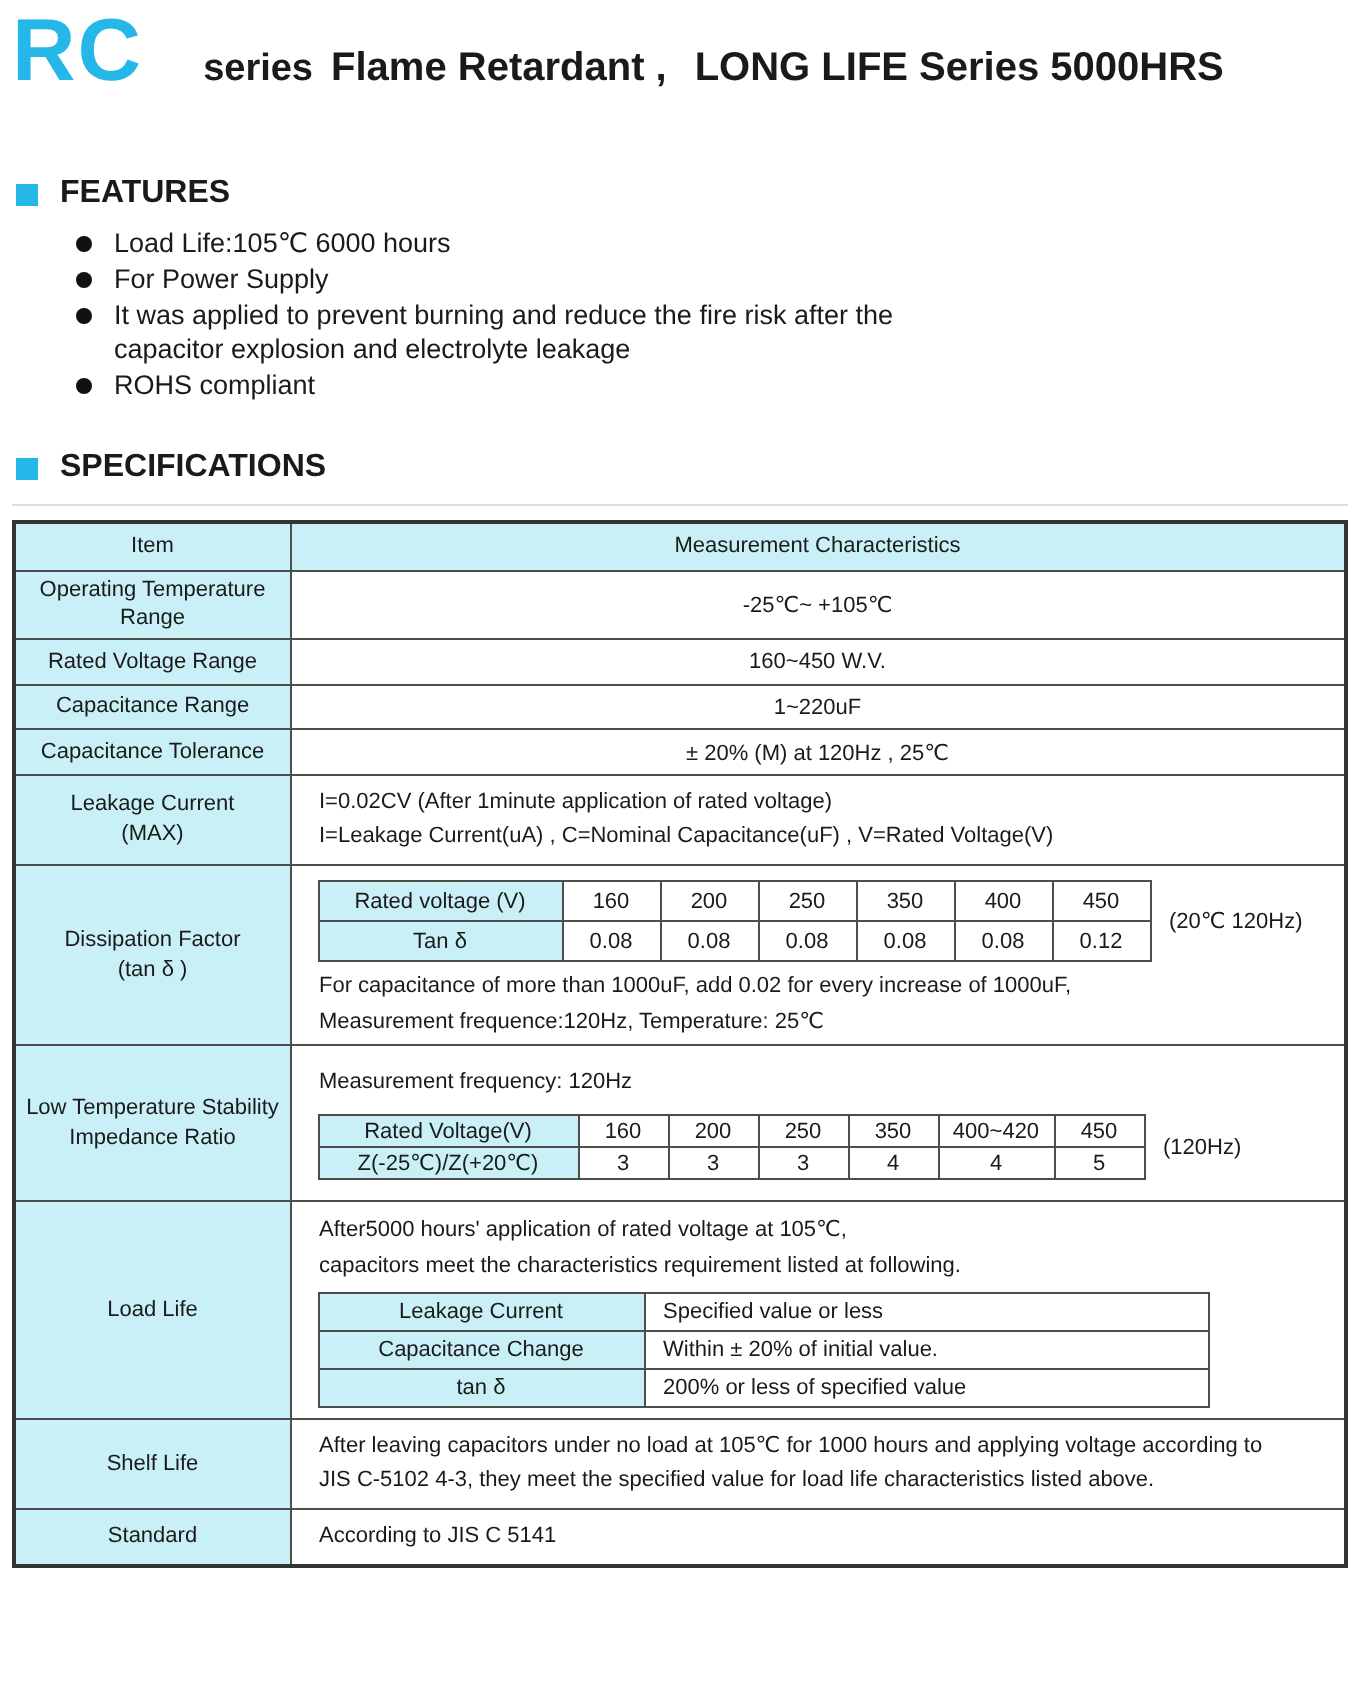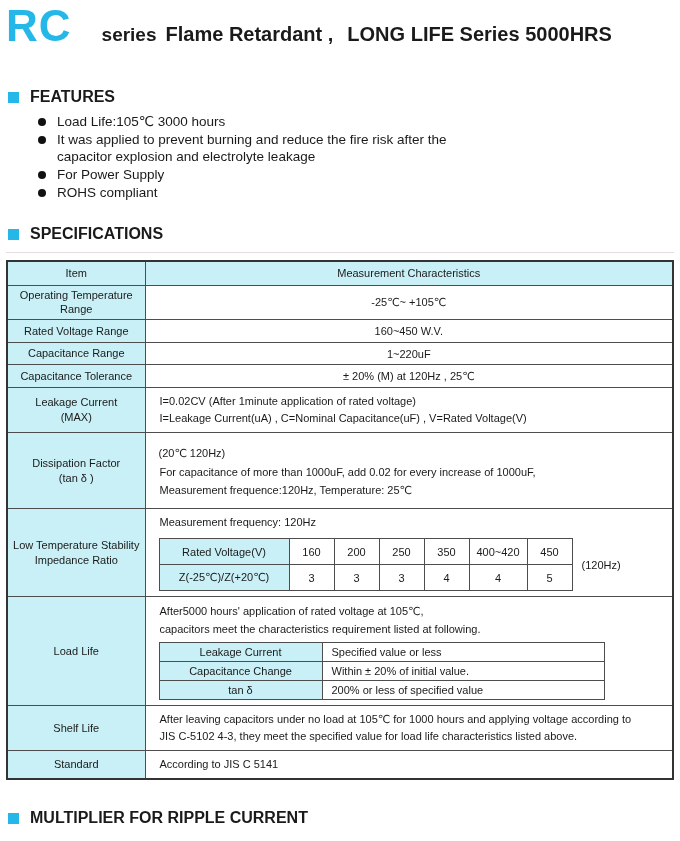--- a/index.html
+++ b/index.html
@@ -46,21 +46,21 @@
 
   
   table.inner{border-collapse:collapse;}
   table.inner td{border:1px solid var(--grid);text-align:center;font-size:11px;}
   table.inner td.ihd{background:var(--cell-fill);}
   .inner-wrap{display:flex;align-items:center;gap:9px;margin:7px 0 5px 13px;}
   .cond{font-size:11px;white-space:nowrap;}
   .df td{height:20px;}
   .df .ihd{width:122px;}
   .df .c{width:49px;}
-  .lt td{height:26px;}
+  .lt td{height:16px;}
   .lt .ihd{width:130px;}
   .lt .c{width:45px;}
   .lt .cw{width:58px;}
   .ll td{height:19px;}
   .ll .ihd{width:163px;}
   .ll .lval{width:282px;text-align:left;padding-left:9px;}
   .note{margin:0 0 2px 14px;line-height:1.45;font-size:11px;}
 
   
   .multiplier{margin-top:29px;}
@@ -78,29 +78,29 @@
   </div>
 
   <div class="features">
     <div class="sec-head">
       <span class="sq"></span>
       <span>FEATURES</span>
     </div>
     <ul class="features-list">
       <li class="feat">
         <span class="dot"></span>
-        <span class="feat-text">Load Life:105℃ 3000 hours</span>
+        <span class="feat-text">Load Life:105℃ 6000 hours</span>
+      </li>
+      <li class="feat">
+        <span class="dot"></span>
+        <span class="feat-text">For Power Supply</span>
       </li>
       <li class="feat">
         <span class="dot"></span>
         <span class="feat-text">It was applied to prevent burning and reduce the fire risk after the capacitor explosion and electrolyte leakage</span>
-      </li>
-      <li class="feat">
-        <span class="dot"></span>
-        <span class="feat-text">For Power Supply</span>
       </li>
       <li class="feat">
         <span class="dot"></span>
         <span class="feat-text">ROHS compliant</span>
       </li>
     </ul>
   </div>
 
   <div class="specs">
     <div class="sec-head">
@@ -152,20 +152,42 @@
         </td>
       </tr>
 
       <tr>
         <td class="item" style="height:76px;">
           <div>Dissipation Factor</div>
           <div>(tan δ )</div>
         </td>
         <td>
           <div class="inner-wrap">
+            <table class="inner df">
+              <tbody>
+                    <tr>
+                <td class="ihd">Rated voltage (V)</td>
+                <td class="c">160</td>
+                <td class="c">200</td>
+                <td class="c">250</td>
+                <td class="c">350</td>
+                <td class="c">400</td>
+                <td class="c">450</td>
+              </tr>
+              <tr>
+                <td class="ihd">Tan δ</td>
+                <td class="c">0.08</td>
+                <td class="c">0.08</td>
+                <td class="c">0.08</td>
+                <td class="c">0.08</td>
+                <td class="c">0.08</td>
+                <td class="c">0.12</td>
+              </tr>
+            </tbody>
+                </table>
             <span class="cond">(20℃ 120Hz)</span>
           </div>
           <div class="note">For capacitance of more than 1000uF, add 0.02 for every increase of 1000uF,</div>
           <div class="note">Measurement frequence:120Hz, Temperature: 25℃</div>
         </td>
       </tr>
 
       <tr>
         <td class="item" style="height:78px;">
           <div>Low Temperature Stability</div>
@@ -236,21 +258,14 @@
       </tr>
 
       <tr>
         <td class="item" style="height:26px;">Standard</td>
         <td class="val-left">According to JIS C 5141</td>
       </tr>
     </tbody>
       </table>
   </div>
 
-  <div class="multiplier">
-    <div class="sec-head">
-      <span class="sq"></span>
-      <span>MULTIPLIER FOR RIPPLE CURRENT</span>
-    </div>
-
-  </div>
 
 </div>
 
 </body></html>

